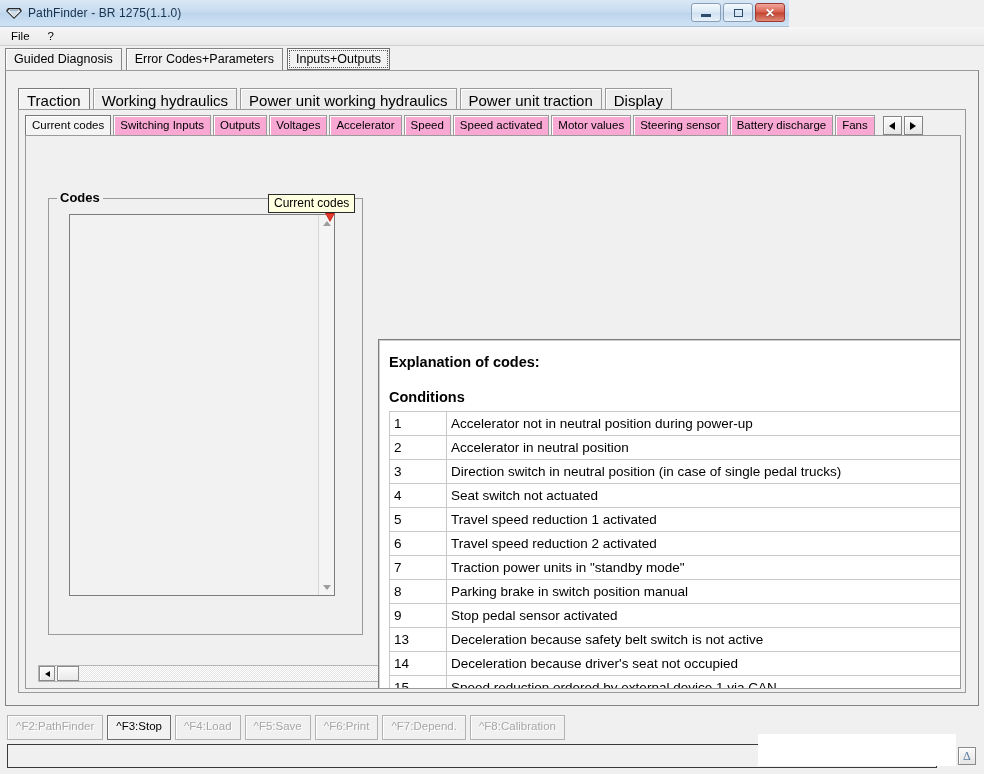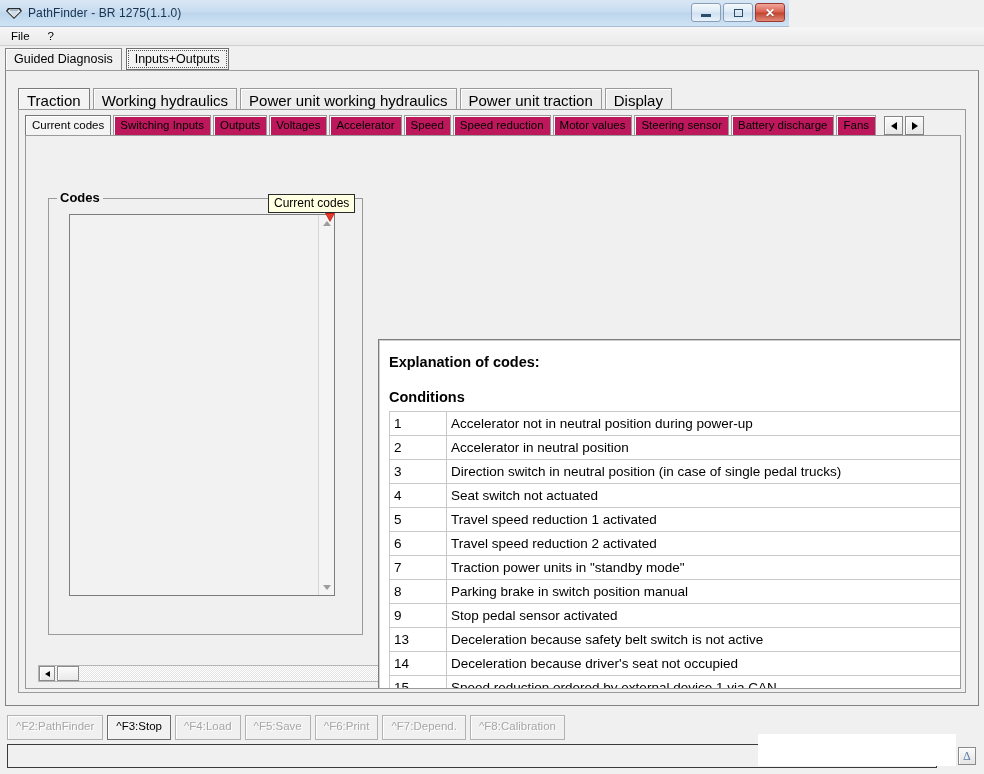--- a/index.html
+++ b/index.html
@@ -131,21 +131,21 @@
 
   
   .lvl3 {
     position: absolute; left: 6px; top: 5px;
     display: flex; align-items: flex-end; gap: 2px;
     width: 936px;
   }
   .tab3 {
     font-size: 11.5px; color: #000;
     padding: 3px 6px 3px 6px;
-    background: #be185d;
+    background: #f9a8d4;
     border: 1px solid #9a9a9a;
     border-bottom: none;
     box-shadow: inset 1px 1px 0 #ffffff;
     box-sizing: border-box; height: 20px;
     white-space: nowrap;
   }
   .tab3.sel { background: #f4f4f4; border-color: #777; }
   .tab3-spin { display: flex; gap: 2px; margin-left: 6px; }
   .spin-btn {
     width: 19px; height: 19px;
@@ -367,20 +367,21 @@
     </div>
   </div>
 
   <div class="menubar">
     <div class="menu-item">File</div>
     <div class="menu-item">?</div>
   </div>
 
   <div class="lvl1">
     <div class="tab1">Guided Diagnosis</div>
+    <div class="tab1">Error Codes+Parameters</div>
     <div class="tab1 sel">Inputs+Outputs</div>
   </div>
 
   <div class="panel-outer">
 
     <div class="lvl2">
       <div class="tab2 sel">Traction</div>
       <div class="tab2">Working hydraulics</div>
       <div class="tab2">Power unit working hydraulics</div>
       <div class="tab2">Power unit traction</div>
@@ -389,21 +390,21 @@
 
     <div class="panel2">
 
       <div class="lvl3">
         <div class="tab3 sel">Current codes</div>
         <div class="tab3">Switching Inputs</div>
         <div class="tab3">Outputs</div>
         <div class="tab3">Voltages</div>
         <div class="tab3">Accelerator</div>
         <div class="tab3">Speed</div>
-        <div class="tab3">Speed reduction</div>
+        <div class="tab3">Speed activated</div>
         <div class="tab3">Motor values</div>
         <div class="tab3">Steering sensor</div>
         <div class="tab3">Battery discharge</div>
         <div class="tab3">Fans</div>
         <div class="tab3-spin">
           <div class="spin-btn">
               <span class="tri-l"></span>
             </div>
           <div class="spin-btn">
               <span class="tri-r"></span>

